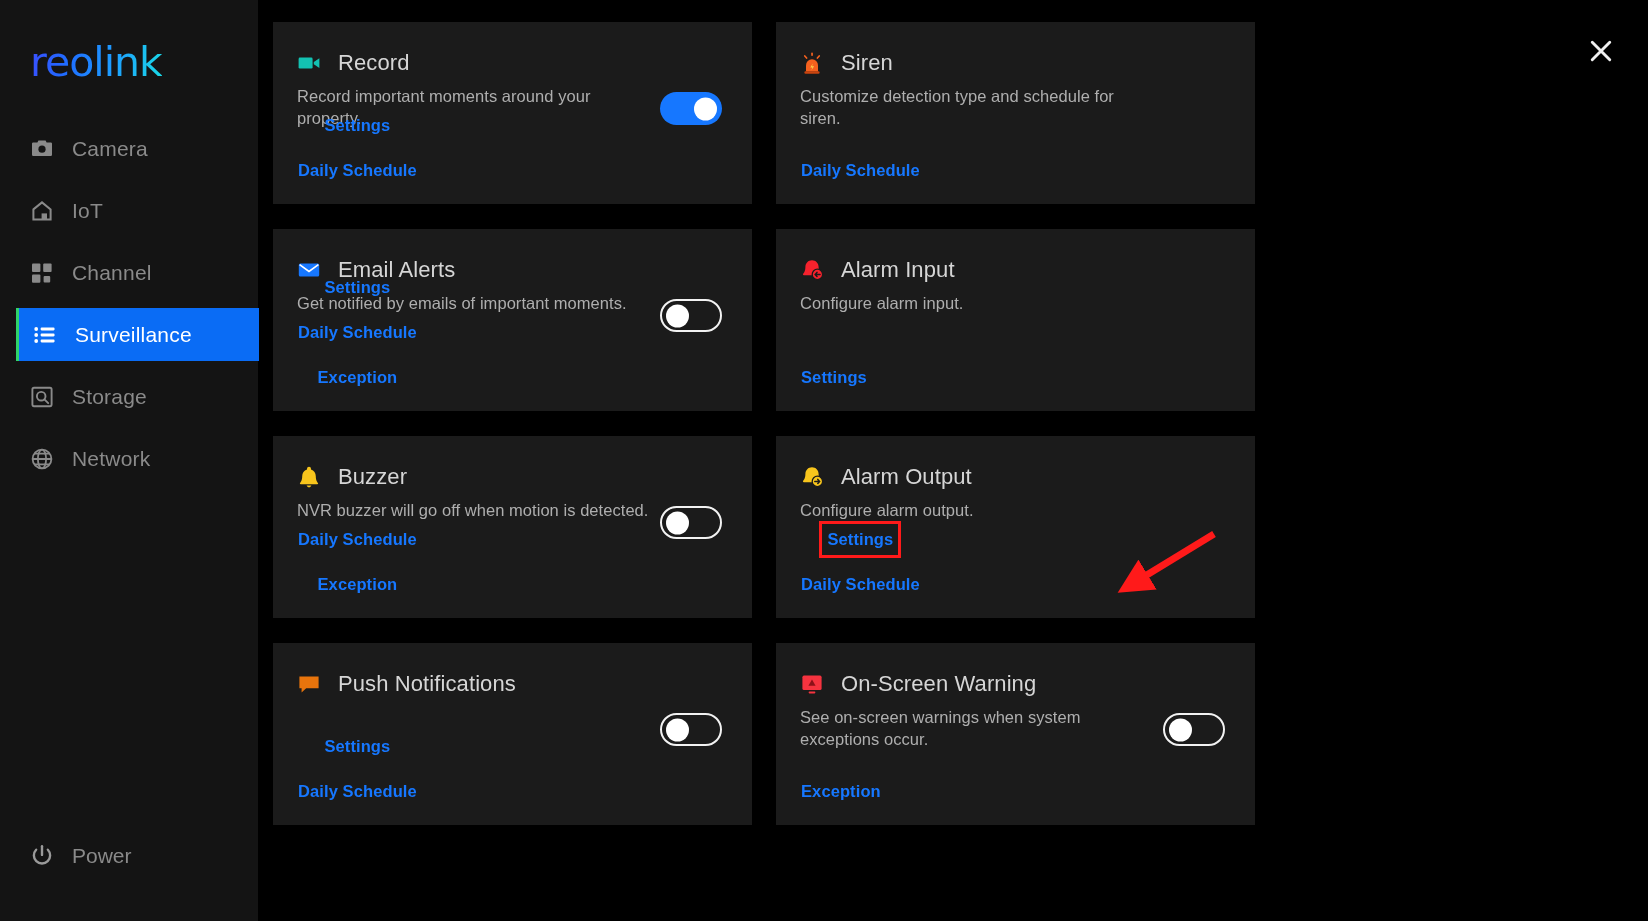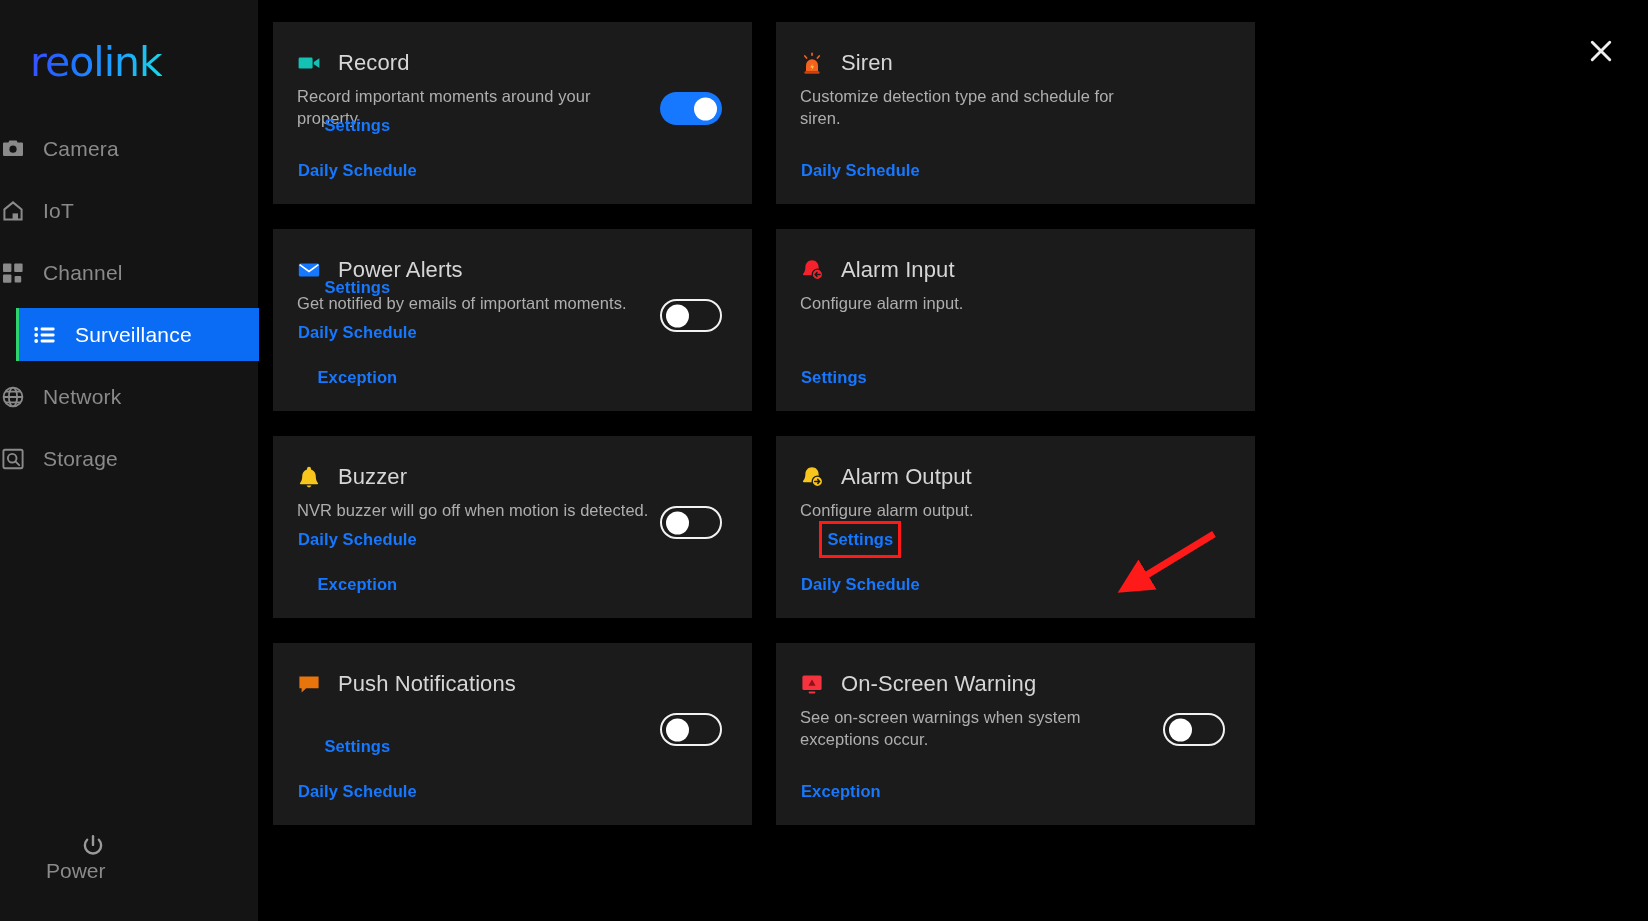--- a/index.html
+++ b/index.html
@@ -49,20 +49,21 @@
   #nav {
     position: absolute;
     left: 0; top: 122px;
     width: 259px;
   }
   .nav-item {
     position: relative;
     height: 53px;
     display: flex;
     align-items: center;
+    padding-left: 29px;
     margin-bottom: 9px;
     cursor: pointer;
   }
   .nav-item .nav-label {
     font-size: 21px;
     color: #8a8a8a;
     margin-left: 17px;
     letter-spacing: 0.2px;
   }
   .nav-item.active {
@@ -78,24 +79,23 @@
     display: flex; align-items: center; justify-content: center;
     flex: 0 0 26px;
   }
   .nav-icon svg { display: block; }
 
   #power-item {
     position: absolute;
     left: 0; bottom: 42px;
     height: 46px;
     display: flex;
-    align-items: flex-end;
+    align-items: center;
     padding-left: 29px;
     cursor: pointer;
-    flex-direction: column;
   }
   #power-item .nav-label {
     font-size: 21px;
     color: #8a8a8a;
     margin-left: 17px;
   }
 
   
   #main {
     position: absolute;
@@ -256,37 +256,37 @@
               <circle cx="3.2" cy="12" r="1.9"></circle>
               <rect x="7.6" y="10.6" width="14" height="2.8" rx="1.1"></rect>
               <circle cx="3.2" cy="18" r="1.9"></circle>
               <rect x="7.6" y="16.6" width="14" height="2.8" rx="1.1"></rect>
             </svg>
           </span>
           <span class="nav-label">Surveillance</span>
         </div>
         <div class="nav-item">
           <span class="nav-icon">
+            <svg width="24" height="24" viewBox="0 0 24 24" fill="none" stroke="#8a8a8a" stroke-width="1.9">
+              <rect x="2.4" y="2.8" width="19.2" height="18.4" rx="1.6"></rect>
+              <circle cx="11.2" cy="11.2" r="4.3"></circle>
+              <path d="M14.4 14.4 L18.2 18.2" stroke-linecap="round"></path>
+            </svg>
+          </span>
+          <span class="nav-label">Storage</span>
+        </div>
+        <div class="nav-item">
+          <span class="nav-icon">
             <svg width="24" height="24" viewBox="0 0 24 24" fill="none" stroke="#8a8a8a" stroke-width="1.8">
               <circle cx="12" cy="12" r="9.4"></circle>
               <ellipse cx="12" cy="12" rx="4.1" ry="9.4"></ellipse>
               <path d="M2.8 12 H21.2 M4.3 6.7 H19.7 M4.3 17.3 H19.7"></path>
             </svg>
           </span>
           <span class="nav-label">Network</span>
-        </div>
-        <div class="nav-item">
-          <span class="nav-icon">
-            <svg width="24" height="24" viewBox="0 0 24 24" fill="none" stroke="#8a8a8a" stroke-width="1.9">
-              <rect x="2.4" y="2.8" width="19.2" height="18.4" rx="1.6"></rect>
-              <circle cx="11.2" cy="11.2" r="4.3"></circle>
-              <path d="M14.4 14.4 L18.2 18.2" stroke-linecap="round"></path>
-            </svg>
-          </span>
-          <span class="nav-label">Storage</span>
         </div>
       </div>
 
     <div id="power-item">
       <span class="nav-icon">
         <svg width="26" height="26" viewBox="0 0 24 24" fill="none" stroke="#9a9a9a" stroke-width="2.2" stroke-linecap="round">
           <path d="M12 3 L12 11"></path>
           <path d="M6.6 6.2 A7.5 7.5 0 1 0 17.4 6.2"></path>
         </svg>
       </span>
@@ -345,21 +345,21 @@
         </div>
         <div class="card-row">
           <div class="card">
             <div class="card-head">
               <span class="card-icon">
                 <svg width="24" height="24" viewBox="0 0 24 24">
                   <rect x="1.8" y="5.4" width="20.4" height="13.2" rx="1.5" fill="#1677ff"></rect>
                   <path d="M2.6 6.6 L12 13.4 L21.4 6.6" fill="none" stroke="#ffffff" stroke-width="1.6"></path>
                 </svg>
               </span>
-              <span class="card-title">Power Alerts</span>
+              <span class="card-title">Email Alerts</span>
             </div>
             <div class="card-desc">Get notified by emails of important moments.</div>
             <div class="toggle off">
               <span class="knob"></span>
             </div>
             <div class="card-links">
               <span class="card-link">Settings</span>
               <span class="card-link">Daily Schedule</span>
               <span class="card-link">Exception</span>
             </div>

